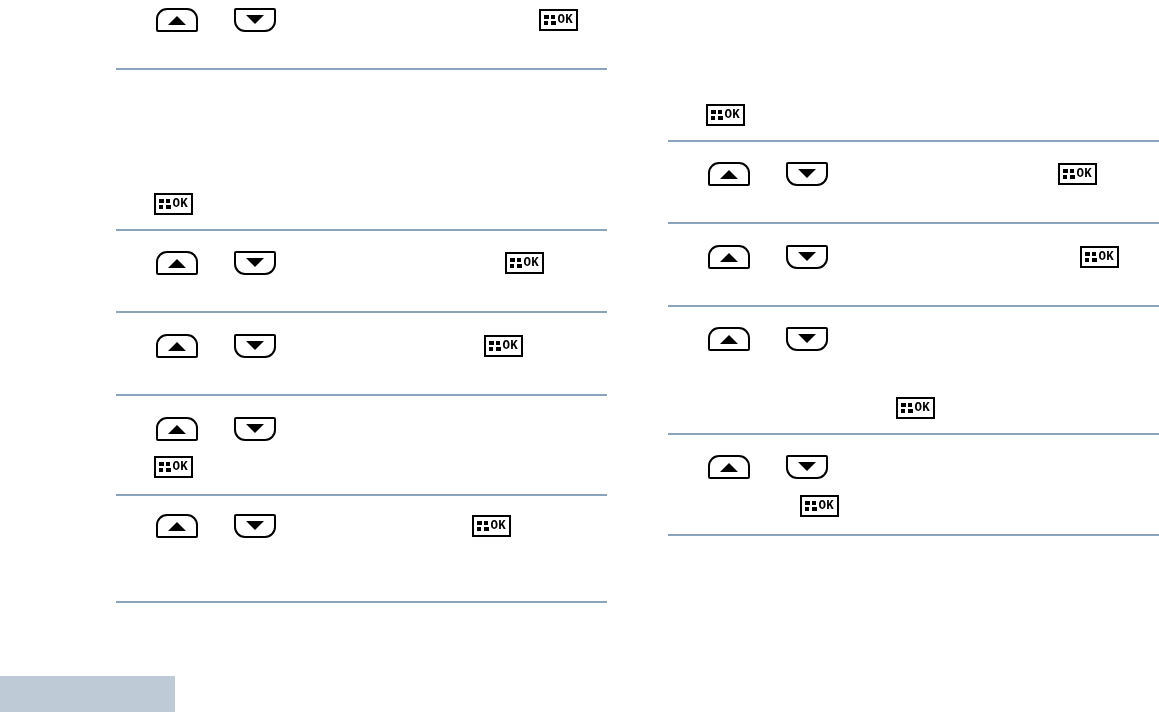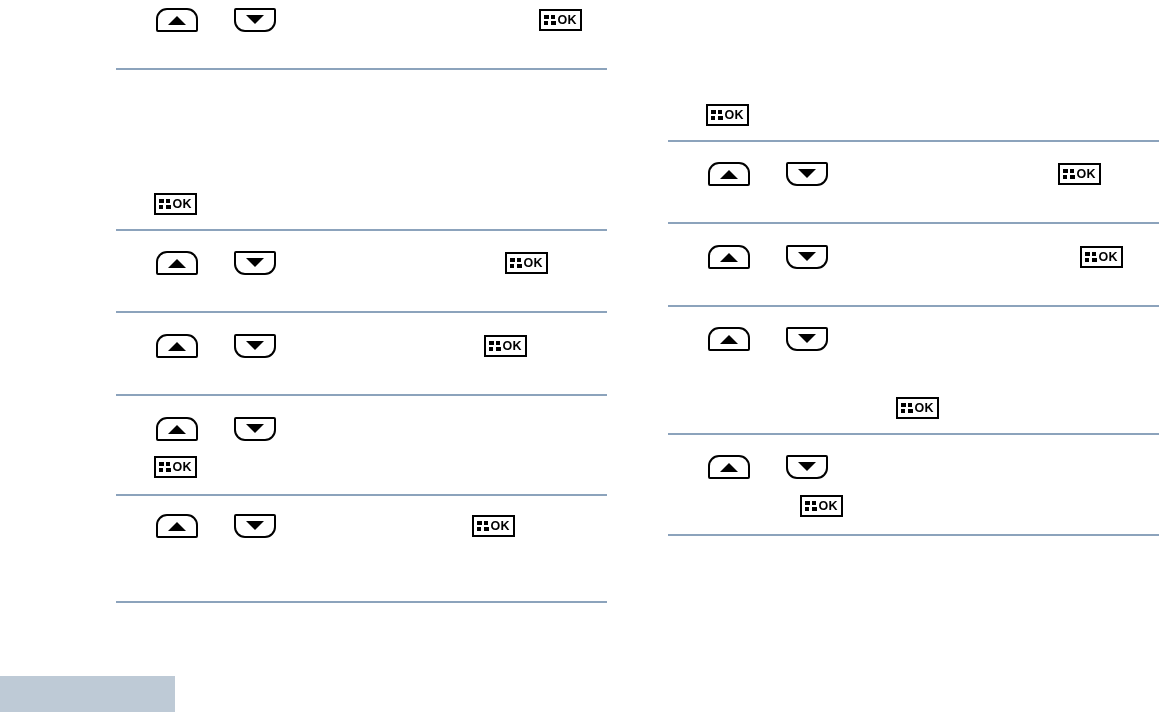--- a/index.html
+++ b/index.html
@@ -103,21 +103,21 @@
     gap: 1.5px;
     flex: 0 0 auto;
   }
   .menu-grid i { background: #000000; display: block; }
   .menu-grid i.s1 { width: 5px; height: 4px; }
   .menu-grid i.s2 { width: 4px; height: 4px; }
   .menu-grid i.s3 { width: 4px; height: 4px; }
   .menu-grid i.s4 { width: 5px; height: 4px; }
 
   .ok-label {
-    font-family: Liberation Sans, sans-serif;
+    font-family: Liberation Mono, monospace;
     font-weight: bold;
     font-size: 12.5px;
     line-height: 12px;
     letter-spacing: 0.2px;
     color: #000000;
     white-space: nowrap;
   }
 
   
   .corner-block {

